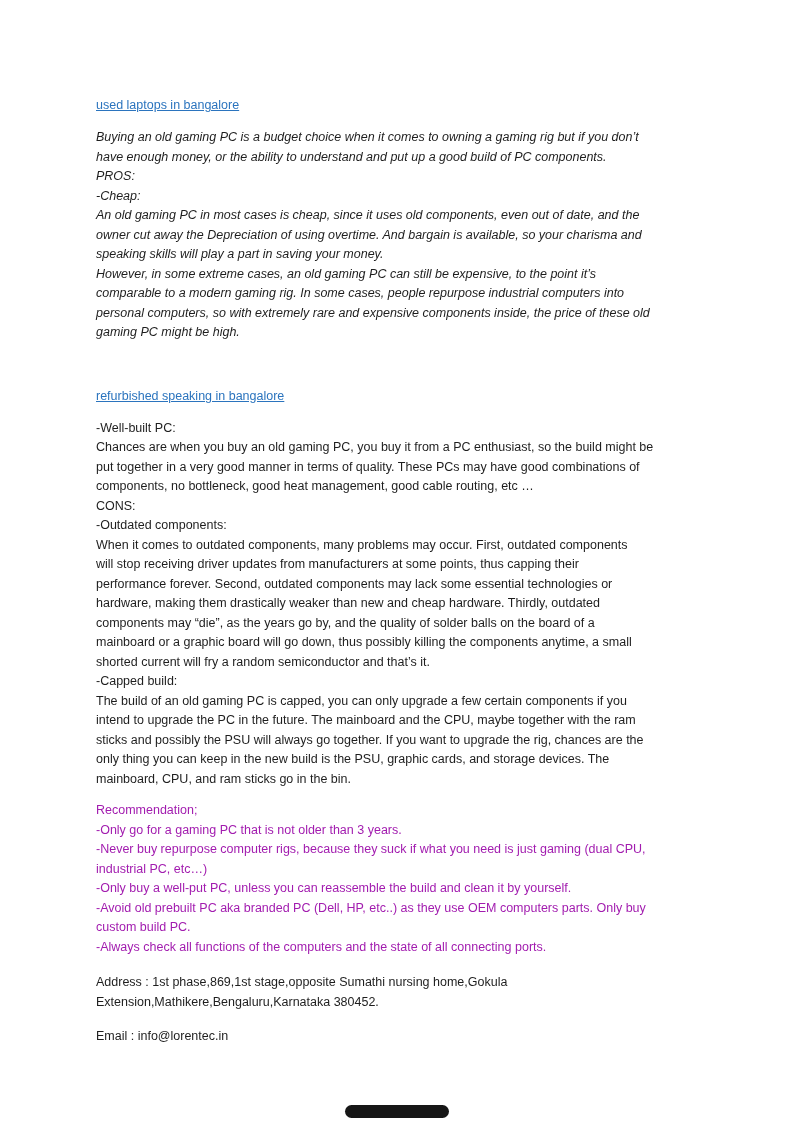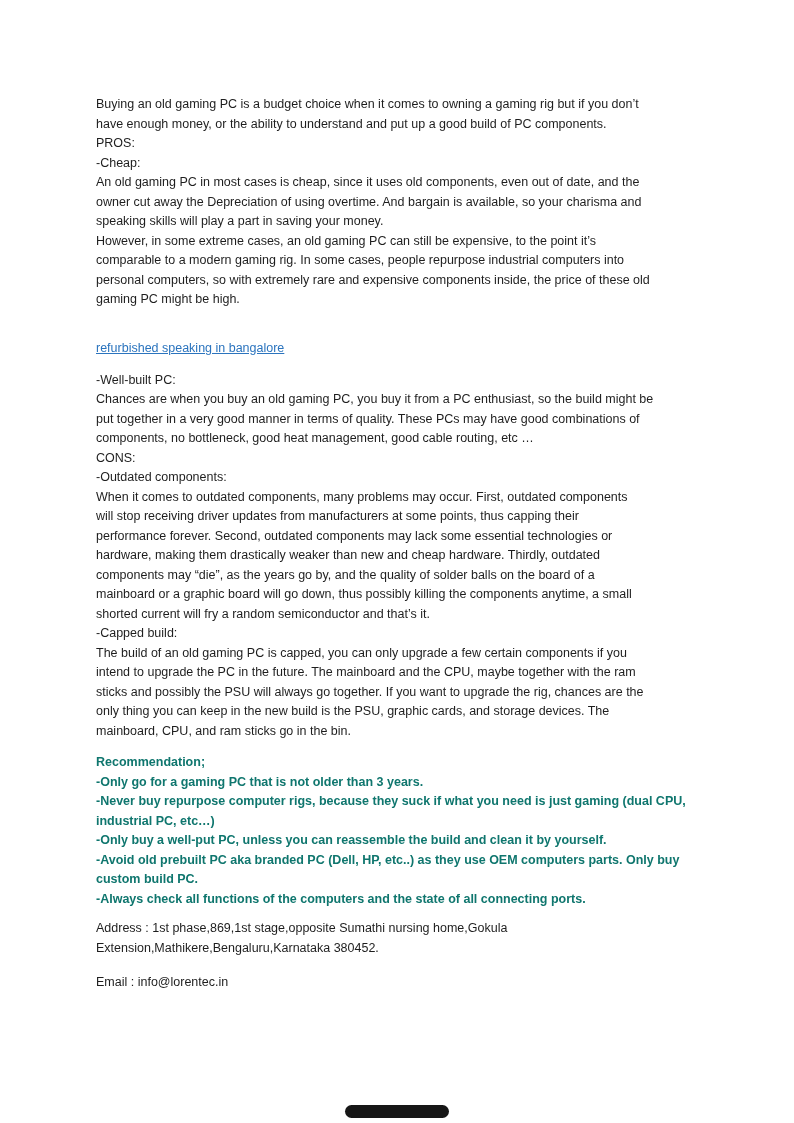--- a/index.html
+++ b/index.html
@@ -29,46 +29,47 @@
     line-height: 20px;
     margin: 0 0 13px 0;
     color: var(--link-color, #2B74BE);
     text-decoration: underline;
     cursor: pointer;
   }
   .para {
     white-space: pre-line;
     margin: 0;
   }
-  .p1 { margin-bottom: 28px; }
+  .p1 { margin-bottom: 43px; font-style: italic; }
   .p2 { margin-bottom: 12px; }
   .rec {
-    font-weight: 700;
-    color: #0f766e;
-    margin-bottom: 10px;
+    font-weight: 400;
+    color: #a21caf;
+    margin-bottom: 16px;
   }
   .addr { margin-bottom: 15px; }
   .email { margin-bottom: 8px; }
   .home-pill {
     position: absolute;
     left: 50%;
     transform: translateX(-50%);
     bottom: 5px;
     width: 104px;
     height: 13px;
     border-radius: 7px;
     background: #161616;
   }
 </style>
 </head>
 <body style="--link-color: #2B74BE;">
 
 <div class="page">
   <div class="content">
 
+    <a class="h-link">used laptops in bangalore</a>
 
     <div class="para p1">Buying an old gaming PC is a budget choice when it comes to owning a gaming rig but if you don’t
 have enough money, or the ability to understand and put up a good build of PC components.
 PROS:
 -Cheap:
 An old gaming PC in most cases is cheap, since it uses old components, even out of date, and the
 owner cut away the Depreciation of using overtime. And bargain is available, so your charisma and
 speaking skills will play a part in saving your money.
 However, in some extreme cases, an old gaming PC can still be expensive, to the point it’s
 comparable to a modern gaming rig. In some cases, people repurpose industrial computers into

